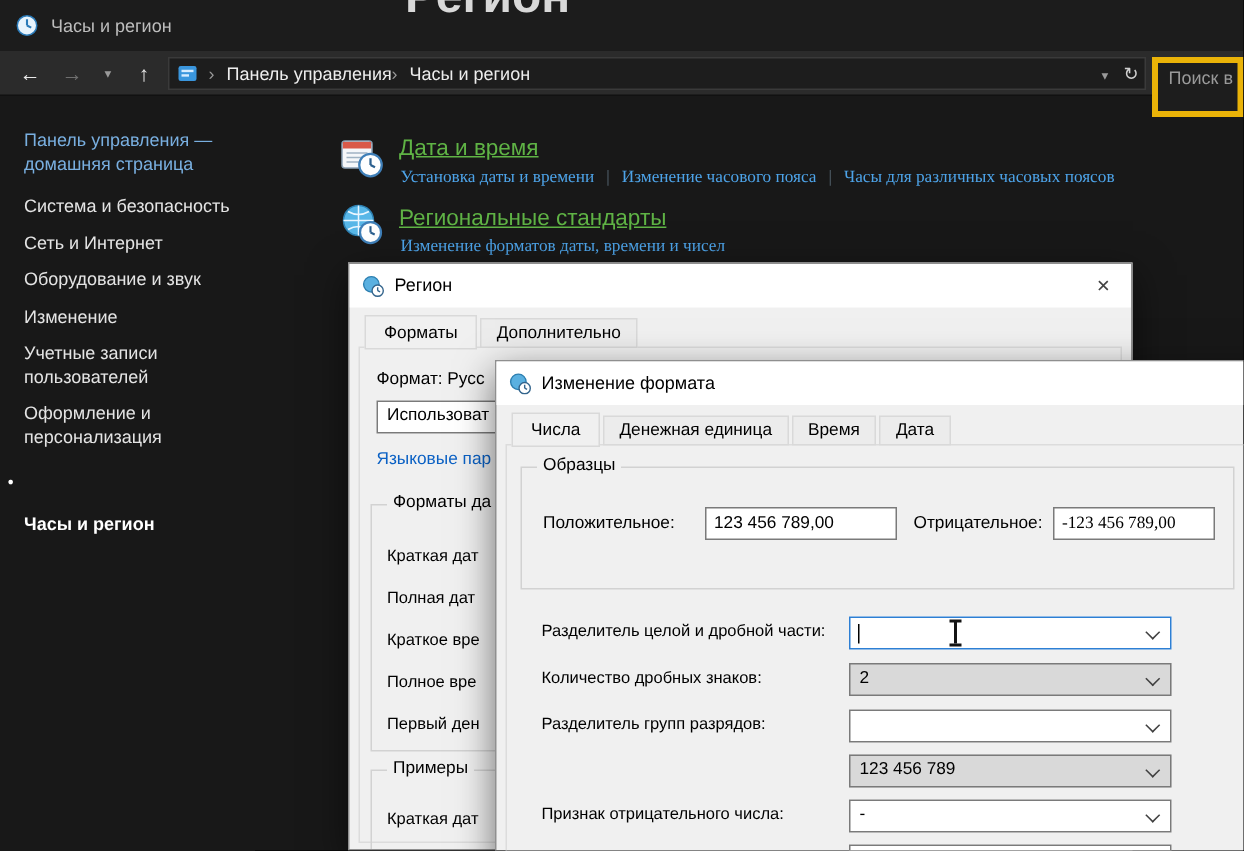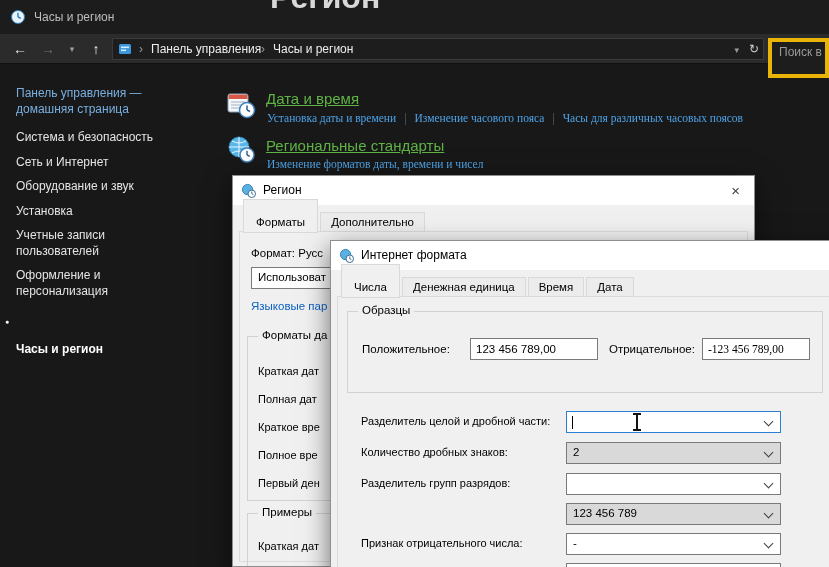--- a/index.html
+++ b/index.html
@@ -41,21 +41,21 @@
   .task-links a { color:var(--task-link,#4da3e8); text-decoration:none; cursor:default; }
   .task-sep { color:#5a6a77; padding:0 8px; }
   
   .dialog { position:absolute; background:#f0f0f0; border:1px solid #8f8f8f; box-shadow:0 8px 24px rgba(0,0,0,.55); }
   .dlg-titlebar { position:absolute; left:0; top:0; right:0; height:29px; background:#ffffff; }
   .dlg-titlebar .dlg-icon { position:absolute; left:8px; top:7px; }
   .dlg-title { position:absolute; left:30px; top:0; line-height:29px; font-size:12px; color:#000; white-space:nowrap; }
   .dlg-close { position:absolute; right:14px; top:0; line-height:29px; font-size:15px; color:#444; cursor:default; }
   .tabs { position:absolute; left:10px; top:33px; height:23px; display:flex; align-items:flex-end; z-index:2; }
   .tab { font-size:11.5px; color:#000; background:#ececec; border:1px solid #d9d9d9; padding:3px 10px 3px; margin-right:2px; white-space:nowrap; cursor:default; }
-  .tab.active { background:#f0f0f0; padding:16px 12px 4px; margin-bottom:-1px; z-index:3; }
+  .tab.active { background:#f0f0f0; padding:5px 12px 4px; margin-bottom:-1px; z-index:3; }
   .tabpage { position:absolute; left:6px; right:6px; top:55px; bottom:4px; background:#f0f0f0; border:1px solid #dcdcdc; }
   .groupbox { position:absolute; border:1px solid #d2d2d2; z-index:3; }
   .group-label { position:absolute; top:-8px; left:10px; background:#f0f0f0; padding:0 4px; font-size:11.5px; color:#000; white-space:nowrap; }
   .dlg-text { position:absolute; font-size:11.5px; color:#000; white-space:nowrap; z-index:3; }
   .dlg-link { position:absolute; font-size:11.5px; color:var(--dialog-link,#0b61c4); white-space:nowrap; z-index:3; cursor:default; }
   .tb { position:absolute; background:#fff; border:1px solid #7a7a7a; height:22px; line-height:20px; font-size:11.5px; padding:0 5px; color:#000; white-space:nowrap; z-index:3; }
   .combo { position:absolute; height:22px; background:#fff; border:1px solid #7a7a7a; z-index:3; }
   .combo.gray { background:#d9d9d9; }
   .combo.focused { border-color:var(--focus-border,#2d7fd4); }
   .combo .val { position:absolute; left:6px; top:3px; font-size:11.5px; color:#000; white-space:nowrap; }
@@ -118,21 +118,21 @@
       <span>Поиск в</span>
     </div>
   </div>
 
   <div class="sidebar">
     <div class="side-home">Панель управления —
 домашняя страница</div>
     <div class="side-item">Система и безопасность</div>
     <div class="side-item">Сеть и Интернет</div>
     <div class="side-item">Оборудование и звук</div>
-    <div class="side-item">Установка</div>
+    <div class="side-item">Изменение</div>
     <div class="side-item">Учетные записи
 пользователей</div>
     <div class="side-item">Оформление и
 персонализация</div>
     <div class="side-item active">
       <span class="dot">●</span>
       <span>Часы и регион</span>
     </div>
   </div>
 
@@ -215,21 +215,21 @@
   <div class="dialog" style="left:330px; top:240px; width:540px; height:340px; z-index:10;">
     <div class="dlg-titlebar">
       <span class="dlg-icon">
         <svg width="15" height="15" viewBox="0 0 16 16">
             <circle cx="7" cy="7" r="5.5" fill="#5ab0e0" stroke="#2d7fb0"></circle>
             <circle cx="11.5" cy="11.5" r="4" fill="#fff" stroke="#33648c"></circle>
             <line x1="11.5" y1="11.5" x2="11.5" y2="9" stroke="#33648c"></line>
             <line x1="11.5" y1="11.5" x2="13.2" y2="12.3" stroke="#33648c"></line>
           </svg>
       </span>
-      <span class="dlg-title">Интернет формата</span>
+      <span class="dlg-title">Изменение формата</span>
     </div>
     <div class="tabs">
       <span class="tab active">Числа</span>
       <span class="tab">Денежная единица</span>
       <span class="tab">Время</span>
       <span class="tab">Дата</span>
     </div>
     <div class="tabpage"></div>
 
     <div class="groupbox" style="left:16px; top:70px; width:476px; height:82px;">

